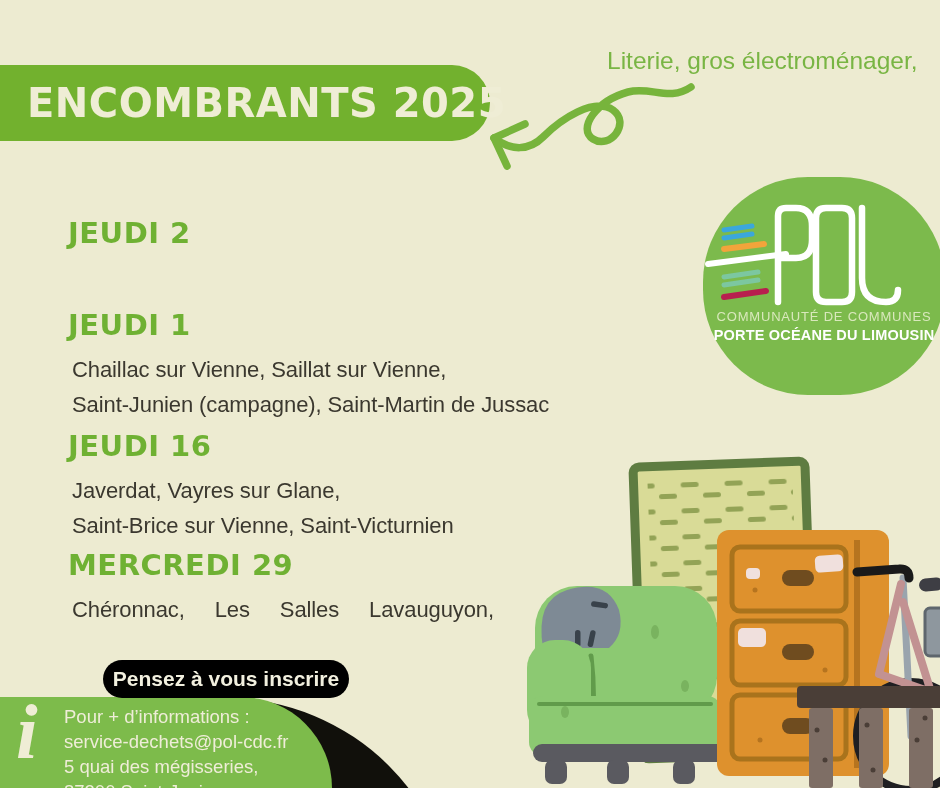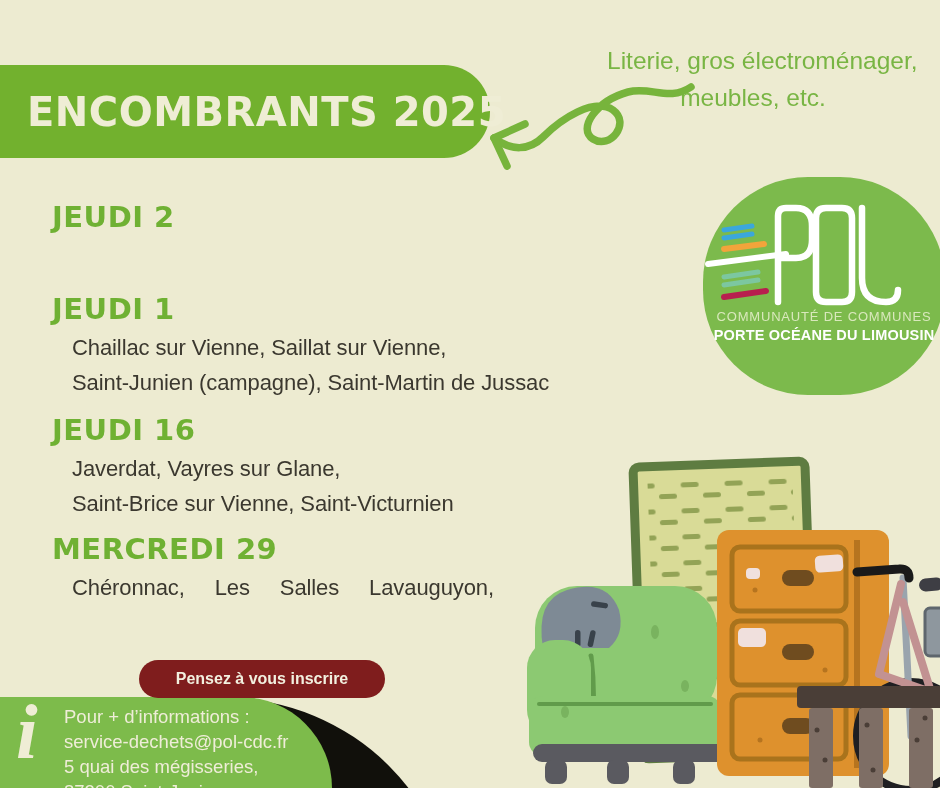--- a/index.html
+++ b/index.html
@@ -1,74 +1,73 @@
 <!DOCTYPE html>
 <html><head>
 <meta charset="utf-8">
 <style>
   html,body{margin:0;padding:0;}
   body{font-family:"Liberation Sans",sans-serif;}
   .page{position:relative;width:940px;height:788px;background:#EDEBD1;overflow:hidden;}
 
   
-  .banner{position:absolute;left:0;top:65px;width:490px;height:93px;background:#72B12E;
+  .banner{position:absolute;left:0;top:65px;width:490px;height:76px;background:#72B12E;
           border-radius:0 46px 46px 0;display:flex;align-items:center;padding-left:27px;box-sizing:border-box;}
   .banner h1{margin:0;font-family:"DejaVu Sans",sans-serif;font-weight:800;font-size:40px;
              letter-spacing:.5px;color:#EFEDD5;white-space:nowrap;}
 
   
   .tagline{position:absolute;left:607px;top:42px;width:292px;text-align:center;color:#79B544;
            font-size:24.5px;line-height:37px;}
   .tagline div{white-space:nowrap;}
   .arrow-svg{position:absolute;left:455px;top:75px;}
 
   
   .sched{position:absolute;left:52px;width:520px;}
-  .sched h2{margin:0;font-family:"DejaVu Sans",sans-serif;font-weight:800;font-size:29px;
+  .sched h2{margin:16px;font-family:"DejaVu Sans",sans-serif;font-weight:800;font-size:29px;
             color:#6FB133;letter-spacing:.5px;line-height:1;}
   .sched p{margin:10px 0 0 20px;font-size:22px;line-height:27px;color:#3B382F;letter-spacing:-.1px;}
   .sched .l2{margin-top:8px;}
   .sched .justify{width:422px;text-align:justify;text-align-last:justify;}
 
   
   .blob{position:absolute;left:703px;top:177px;width:242px;height:218px;background:#7CBA4C;border-radius:105px;}
   .pol-svg{position:absolute;left:-3px;top:23px;}
   .blob .sub1{position:absolute;left:0;top:132px;width:242px;text-align:center;color:#D9E8BC;
               font-size:13px;letter-spacing:.8px;font-weight:400;}
   .blob .sub2{position:absolute;left:0;top:150px;width:242px;text-align:center;color:#FFFFFF;
               font-size:14.5px;letter-spacing:.2px;font-weight:700;}
 
   
   .black-circle{position:absolute;left:-7px;top:698px;width:464px;height:464px;border-radius:50%;background:#11100B;}
   .info-box{position:absolute;left:0;top:697px;width:332px;height:91px;background:#7DBB4B;
             border-top-right-radius:92px;}
   .info-i{position:absolute;left:16px;top:-4px;font-family:"Liberation Serif",serif;font-style:italic;
           font-weight:700;font-size:78px;color:#EFEDD5;line-height:1;}
   .info-lines{position:absolute;left:64px;top:7px;font-size:18.5px;line-height:25px;color:#EFEDD8;}
-  .cta{position:absolute;left:103px;top:660px;width:246px;height:38px;background:#7f1d1d;border-radius:22px;
-       display:flex;align-items:center;justify-content:center;color:#F2F0DF;font-weight:700;font-size:16px;
-       white-space:nowrap;margin-left:36px;}
+  .cta{position:absolute;left:103px;top:660px;width:246px;height:38px;background:#000000;border-radius:22px;
+       display:flex;align-items:center;justify-content:center;color:#F2F0DF;font-weight:700;font-size:21px;
+       white-space:nowrap;}
 
   
   .furniture{position:absolute;left:505px;top:450px;}
 
   .sr{position:absolute;width:1px;height:1px;overflow:hidden;clip:rect(0 0 0 0);white-space:nowrap;}
 </style>
 </head>
 <body>
 
 <div class="page">
 
   <div class="banner">
     <h1>ENCOMBRANTS 2025</h1>
   </div>
 
   <div class="tagline">
     <div>Literie, gros électroménager,</div>
-    <div>meubles, etc.</div>
   </div>
 
   <svg class="arrow-svg" width="260" height="150" viewBox="0 0 260 150">
     <path d="M236,12 C214,27 196,11 173,17 C141,26 122,54 138,64 C155,75 176,48 158,35 C139,22 106,44 88,62 C74,76 56,76 39,63" fill="none" stroke="#77B43C" stroke-width="7.5" stroke-linecap="round"></path>
     <path d="M39,63 L70,49 M39,63 L52,91" fill="none" stroke="#77B43C" stroke-width="7.5" stroke-linecap="round"></path>
   </svg>
 
   <section class="sched" style="top:203px">
     <h2>JEUDI 2</h2>
   </section>

